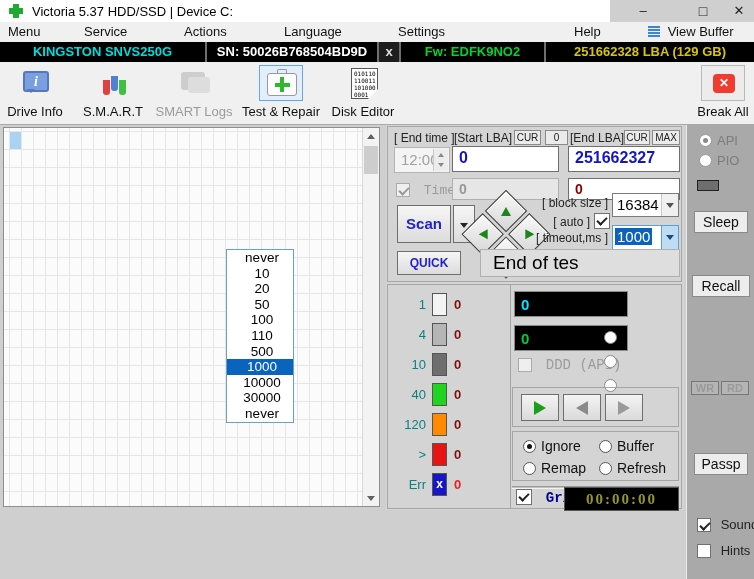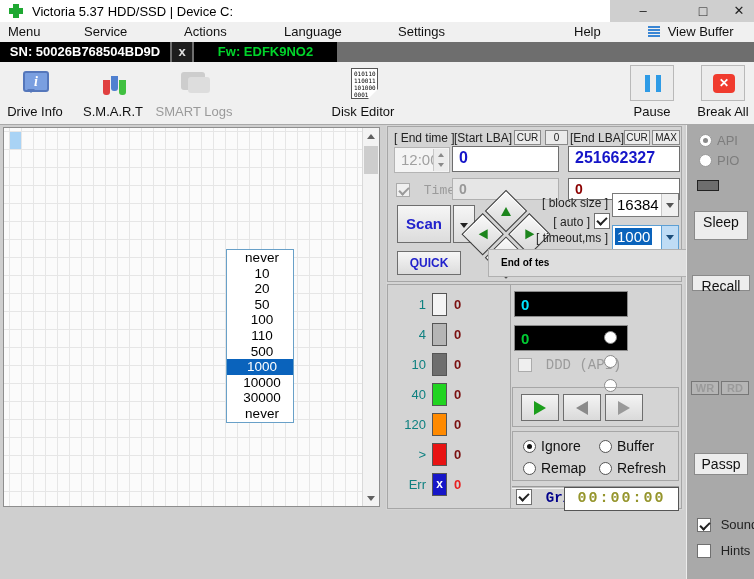--- a/index.html
+++ b/index.html
@@ -106,21 +106,21 @@
   .chk.checked::after { content:""; position:absolute; left:2px; top:3px; width:8px; height:4px; border-left:2px solid #222; border-bottom:2px solid #222; transform:rotate(-45deg); }
   .chk.dis { background:#efefef; border-color:#ababab; }
   .chk.dis.checked::after { border-color:#9a9a9a; }
   .chklabel { margin-left:6px; font-size:13px; color:#222; }
   .chklabel.gray { color:#9b9b9b; }
   .btn { position:absolute; background:linear-gradient(#f6f6f6,#dcdcdc); border:1px solid #6e6e6e; text-align:center; color:#111; }
   #btn-scan { left:9px; top:78px; width:54px; height:38px; font-weight:bold; font-size:15px; color:#2222cc; line-height:36px; }
   #btn-scan-dd { left:65px; top:78px; width:22px; height:38px; }
   #btn-scan-dd::after { content:""; position:absolute; left:6px; top:17px; border:4px solid transparent; border-top:5px solid #222; border-bottom:none; }
   #btn-quick { left:9px; top:124px; width:64px; height:24px; font-weight:bold; font-size:12px; color:#2222cc; line-height:22px; }
-  #endoftest { position:absolute; left:92px; top:122px; width:200px; height:28px; background:#dedede; border:1px solid #b0b0b0; font-weight:bold; font-size:10px; line-height:26px; padding-left:12px; color:#000;margin-left:8px; }
+  #endoftest { position:absolute; left:92px; top:122px; width:200px; height:28px; background:#dedede; border:1px solid #b0b0b0; font-weight:normal; font-size:19px; line-height:26px; padding-left:12px; color:#000; }
   
   .diamond { position:absolute; left:86px; top:76px; width:64px; height:64px; transform:rotate(45deg); display:grid; grid-template-columns:30px 30px; grid-template-rows:30px 30px; gap:3px; }
   .dbtn { background:linear-gradient(135deg,#fafafa,#d6d6d6); border:1px solid #3c3c3c; box-shadow:inset 1px 1px 0 #ffffff; position:relative; }
   .dbtn i { position:absolute; inset:0; display:flex; align-items:center; justify-content:center; transform:rotate(-45deg); }
   .tri { width:0; height:0; border-style:solid; }
   .tri.up    { border-width:0 5px 9px 5px; border-color:transparent transparent #1c851c transparent; }
   .tri.down  { border-width:9px 5px 0 5px; border-color:#1c851c transparent transparent transparent; }
   .tri.left  { border-width:5px 9px 5px 0; border-color:transparent #1c851c transparent transparent; }
   .tri.right { border-width:5px 0 5px 9px; border-color:transparent transparent transparent #1c851c; }
   
@@ -161,30 +161,30 @@
   .tri.fwd   { border-width:7px 0 7px 12px; border-color:transparent transparent transparent #9a9a9a; }
   .radiobox { position:absolute; left:124px; top:146px; width:167px; height:50px; border:1px solid #a6a6a6; }
   .rrow { position:absolute; white-space:nowrap; }
   .radio { display:inline-block; width:13px; height:13px; border-radius:50%; background:#fff; border:1px solid #555; position:relative; vertical-align:-2px; }
   .radio.sel::after { content:""; position:absolute; left:3px; top:3px; width:5px; height:5px; border-radius:50%; background:#111; }
   .radio.dis { border-color:#9a9a9a; }
   .radio.dis.sel::after { background:#8a8a8a; }
   .rlabel { margin-left:5px; font-size:14px; color:#111; }
   .hsep { position:absolute; left:124px; top:201px; width:167px; height:3px; background:#c2c2c2; border-top:1px solid #9a9a9a; border-bottom:1px solid #f2f2f2; }
   .gridlabel { font-weight:bold; color:#00008b; font-size:14px; margin-left:6px; }
-  .ledclock { position:absolute; left:176px; top:202px; width:115px; height:24px; background:#ffffff; border:1px solid #555; color:#95952c; font-family:Liberation Mono, monospace; font-weight:bold; font-size:15px; line-height:22px; text-align:center; letter-spacing:2px; }
+  .ledclock { position:absolute; left:176px; top:202px; width:115px; height:24px; background:#000000; border:1px solid #555; color:#95952c; font-family:Liberation Serif, serif; font-weight:bold; font-size:15px; line-height:22px; text-align:center; letter-spacing:2px; }
 
   
   .side { position:absolute; left:686px; top:0; width:68px; height:454px; background:#a9a9a9; border-left:1px solid #ececec; }
   .side .srow { position:absolute; left:12px; white-space:nowrap; }
   .side .rlabel { color:#7d7d7d; font-size:13px; }
   .sled { position:absolute; left:10px; top:55px; width:22px; height:11px; background:#6e6e6e; border:1px solid #222; }
   .sbtn { position:absolute; background:#ededed; border:1px solid #8a8a8a; text-align:center; font-size:14px; color:#111; line-height:20px; }
-  #btn-sleep { left:7px; top:86px; width:54px; height:29px; }
-  #btn-recall { left:5px; top:150px; width:58px; height:16px; }
+  #btn-sleep { left:7px; top:86px; width:54px; height:22px; }
+  #btn-recall { left:5px; top:150px; width:58px; height:22px; }
   #btn-wr { left:4px; top:256px; width:28px; height:14px; font-size:11px; line-height:12px; font-weight:bold; color:#9a9a9a; background:#b5b5b5; border-color:#777; }
   #btn-rd { left:34px; top:256px; width:28px; height:14px; font-size:11px; line-height:12px; font-weight:bold; color:#9a9a9a; background:#b5b5b5; border-color:#777; }
   #btn-passp { left:7px; top:328px; width:54px; height:22px; }
 </style>
 </head>
 <body>
 
 <div id="app">
 
   <div class="titlebar">
@@ -202,23 +202,25 @@
     <span class="mi mi3">Language</span>
     <span class="mi mi4">Settings</span>
     <span class="mi mi5">Help</span>
     <span class="viewbuf">
       <span class="vb-icon"></span>
       <span class="vb-label">View Buffer Live</span>
     </span>
   </div>
 
   <div class="devicebar">
+    <div class="seg seg-model">KINGSTON SNVS250G</div>
     <div class="seg seg-serial">SN: 50026B768504BD9D</div>
     <div class="seg seg-x">x</div>
     <div class="seg seg-fw">Fw: EDFK9NO2</div>
+    <div class="seg seg-cap">251662328 LBA (129 GB)</div>
   </div>
 
   <div class="toolbar">
     <div class="tb tb-driveinfo">
       <div class="tb-icon">
           <span class="ic-bubble">i</span>
         </div>
       <div class="tb-label">Drive Info</div>
     </div>
     <div class="tb tb-smartlogs disabled">
@@ -228,37 +230,38 @@
         </div>
       <div class="tb-label">SMART Logs</div>
     </div>
     <div class="tb tb-smart">
       <div class="tb-icon">
           <span class="tube t1"></span>
           <span class="tube t2"></span>
           <span class="tube t3"></span>
         </div>
       <div class="tb-label">S.M.A.R.T</div>
+    </div>
+    <div class="tb tb-testrepair">
+      <div class="tb-icon">
+          <span class="ic-kit-handle"></span>
+          <span class="ic-kit"></span>
+        </div>
+      <div class="tb-label">Test &amp; Repair</div>
     </div>
     <div class="tb tb-diskeditor">
       <div class="tb-icon">
           <span class="ic-bin">
         <div>010110</div>
         <div>110011</div>
         <div>101000</div>
         <div>0001</div>
       </span>
         </div>
       <div class="tb-label">Disk Editor</div>
-    </div>
-    <div class="tb tb-pause">
-      <div class="tb-icon">
-          <span class="ic-pause"></span>
-        </div>
-      <div class="tb-label">Pause</div>
     </div>
     <div class="tb tb-break">
       <div class="tb-icon">
           <span class="ic-break">✕</span>
         </div>
       <div class="tb-label">Break All</div>
     </div>
   </div>
 
   <div class="main">

